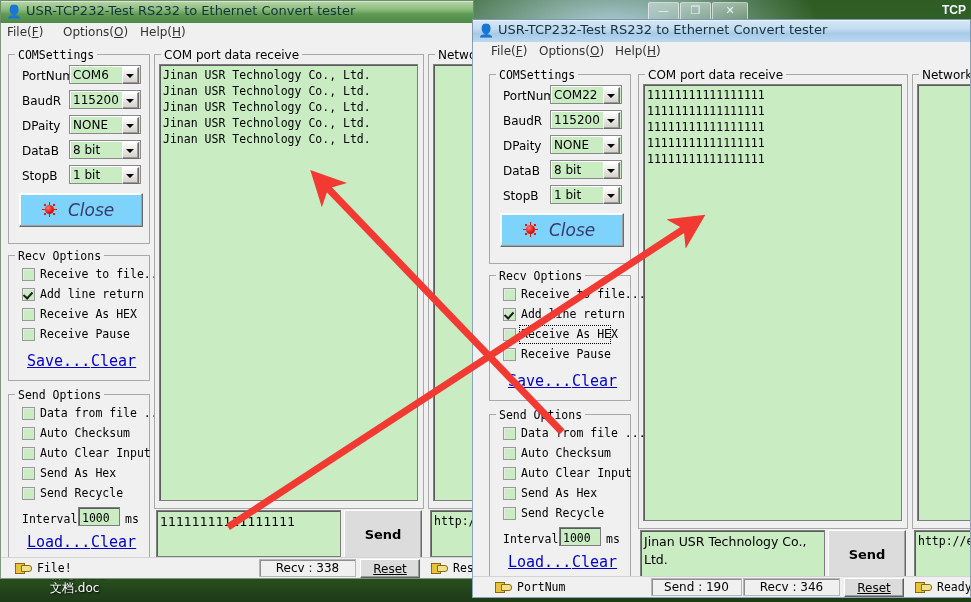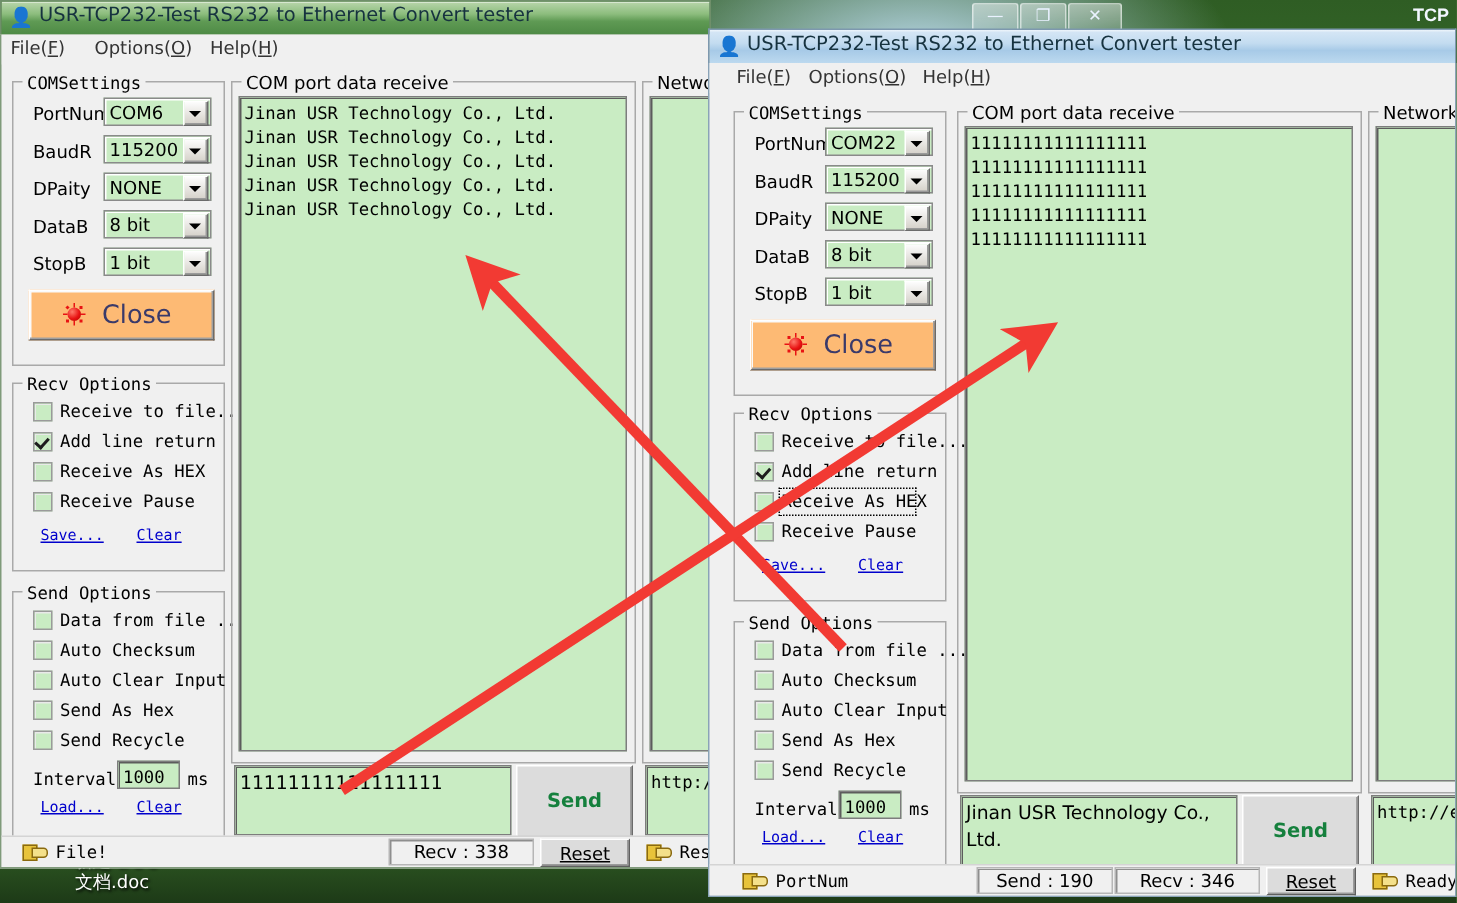--- a/index.html
+++ b/index.html
@@ -107,24 +107,25 @@
     background:linear-gradient(180deg,#fdfdfd,#d4d0c8);
     border:1px solid #fff;border-right-color:#6b6b6b;border-bottom-color:#6b6b6b;
     box-shadow:inset -1px -1px 0 #9a9a9a;
   }
   .combo .arrowbox:after{
     content:"";position:absolute;left:3px;top:6px;
     border-left:4px solid transparent;border-right:4px solid transparent;
     border-top:4px solid #000;
   }
   .btn3d{
-    position:absolute;background:#fdba74;
+    position:absolute;background:#7dd3fc;
     border:1px solid #fff;border-right-color:#6b6b6b;border-bottom-color:#6b6b6b;
     box-shadow:inset -1px -1px 0 #a0a0a0, inset 1px 1px 0 #fafafa;
     font-family:"DejaVu Sans",sans-serif;
+    font-style:italic;
   }
   .closebtn-txt{
     position:absolute;left:48px;top:6px;font-size:17px;color:#3a3a6a;
     font-family:"DejaVu Sans",sans-serif;
   }
   .redlamp{
     position:absolute;left:22px;top:8px;width:15px;height:15px;
   }
   .redlamp .core{
     position:absolute;left:3px;top:3px;width:9px;height:9px;border-radius:50%;
@@ -134,35 +135,35 @@
 
   .chk{
     position:absolute;width:11px;height:11px;background:#c9ecc3;
     border:1px solid #9a9a9a;box-shadow:inset 1px 1px 0 #e9e9e9;
   }
   .chk.checked:after{
     content:"";position:absolute;left:2px;top:1px;width:4px;height:7px;
     border:solid #1d1d1d;border-width:0 2px 2px 0;transform:rotate(42deg);
   }
   .lnk{
-    position:absolute;font-size:10px;color:#0000cc;text-decoration:underline;
+    position:absolute;font-size:15px;color:#0000cc;text-decoration:underline;
     font-family:"DejaVu Sans Mono",monospace;white-space:nowrap;cursor:pointer;
   }
   .textbox{
     position:absolute;background:#c9ecc3;
     border:1px solid #7d7d7d;box-shadow:inset 1px 1px 0 #5c5c5c;
     font-family:"DejaVu Sans Mono",monospace;font-size:11.5px;color:#000;
     padding:2px 2px 0 3px;box-sizing:border-box;overflow:hidden;line-height:16px;
   }
   .textbox.sans{font-family:"DejaVu Sans",sans-serif;font-size:12.5px;line-height:18px;}
   .sendbtn{
     position:absolute;background:#dcdcdc;
     border:1px solid #fff;border-right-color:#6b6b6b;border-bottom-color:#6b6b6b;
     box-shadow:inset -1px -1px 0 #a0a0a0;
-    color:#15803d;font-weight:bold;font-size:13px;
+    color:#000000;font-weight:bold;font-size:13px;
     display:flex;align-items:center;justify-content:center;
     font-family:"DejaVu Sans",sans-serif;
   }
   .statcell{
     position:absolute;height:18px;border:1px solid #b6b6b6;
     box-shadow:inset 1px 1px 0 #8e8e8e;background:#f0f0f0;
     font-size:12px;color:#000;display:flex;align-items:center;justify-content:center;
     font-family:"DejaVu Sans",sans-serif;box-sizing:border-box;
   }
   .resetbtn{

